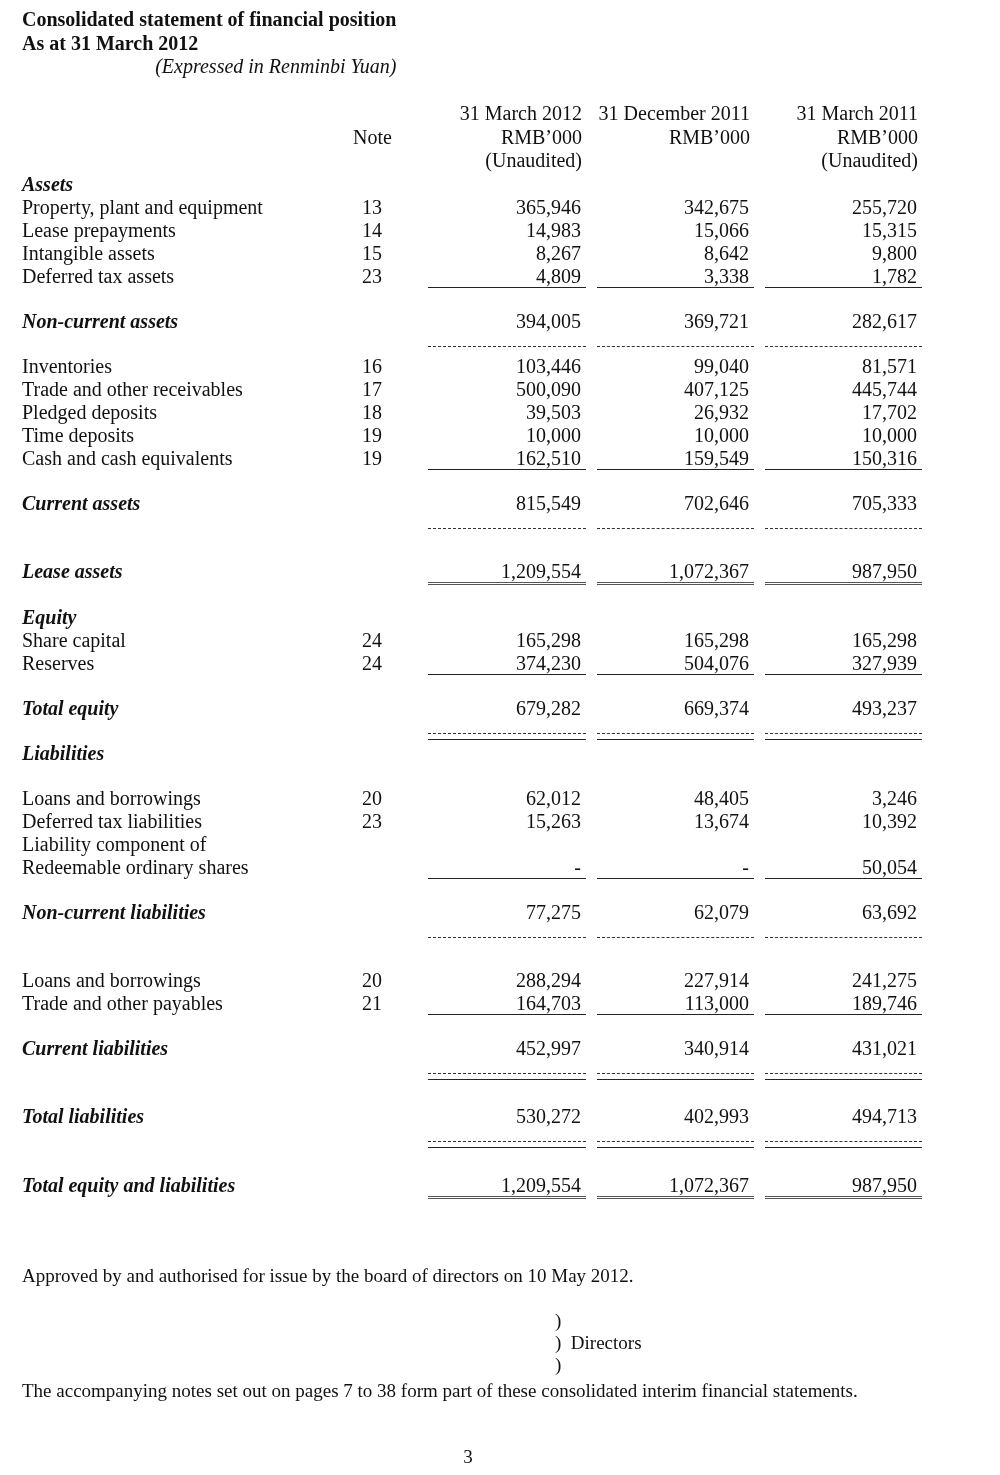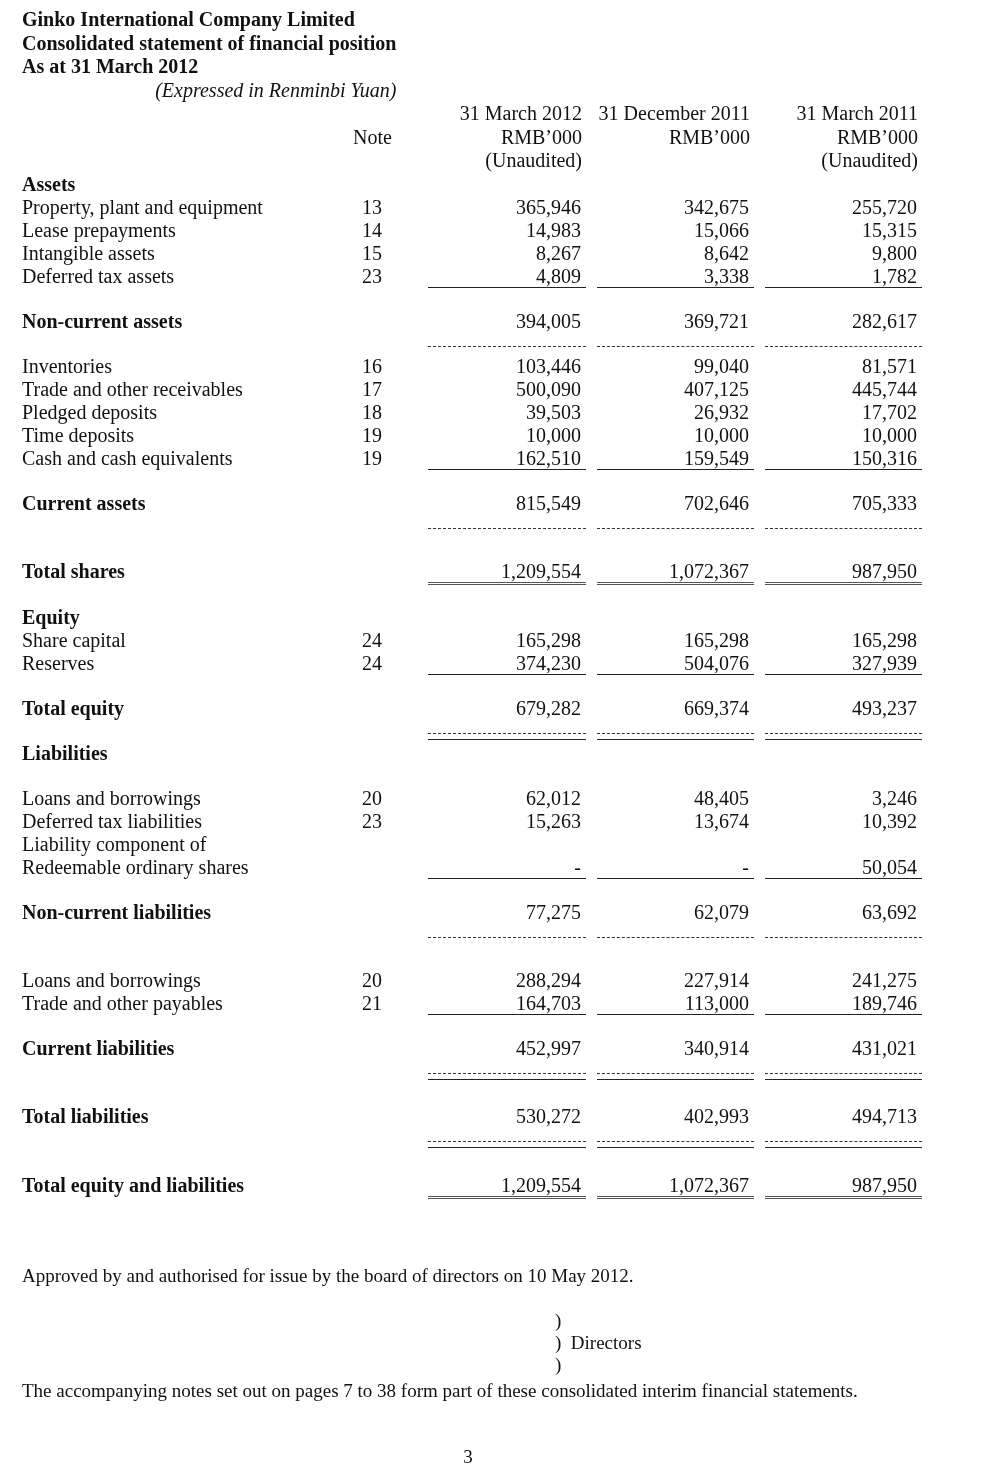--- a/index.html
+++ b/index.html
@@ -8,37 +8,36 @@
     font-family: "Liberation Serif", "DejaVu Serif", serif;
     color: #111111; font-size: 20px;
   }
   .hdr { position: absolute; left: 22px; line-height: 23.5px; }
   .hdr .b { font-weight: bold; }
   .hdr .i { font-style: italic; text-align: right; }
   .abs { position: absolute; }
   .colhead { position: absolute; text-align: right; line-height: 23.5px; }
   .row { position: absolute; left: 0; width: 1000px; height: 23px; line-height: 23px; }
   .row .lbl { position: absolute; left: 22px; white-space: nowrap; }
-  .row .lbl.bold { font-weight: bold; }
+  .row .lbl.bold { font-weight: bold; font-style: italic; }
   .row .note { position: absolute; left: 340px; width: 42px; text-align: right; }
   .row .v { position: absolute; text-align: right; }
   .v0 { left: 428px; width: 153px; }
   .v1 { left: 597px; width: 152px; }
   .v2 { left: 765px; width: 152px; }
   .rule { position: absolute; height: 0; }
   .solid { border-top: 1.3px solid #222; }
   .dash { border-top: 1.3px dashed #333; }
   .dbl { border-top: 3.5px double #555; }
   .foot { position: absolute; left: 22px; font-size: 19px; line-height: 24px; }
 </style>
 </head>
 <body>
 
 <div class="hdr" style="top:8px;">
-  <div class="b">Ginko International Company Limited</div>
   <div class="b">Consolidated statement of financial position</div>
   <div class="b">As at 31 March 2012</div>
   <div class="i">(Expressed in Renminbi Yuan)</div>
 </div>
 
 <div class="colhead" style="left:340px;top:126px;width:52px;">Note</div>
 <div class="colhead" style="left:420px;top:102px;width:162px;">
   <div>31 March 2012</div>
   <div>RMB’000</div>
   <div>(Unaudited)</div>
@@ -127,21 +126,21 @@
       <span class="v v1">159,549</span>
       <span class="v v2">150,316</span>
     </div>
     <div class="row" style="top: 492px;">
       <span class="lbl bold">Current assets</span>
       <span class="v v0">815,549</span>
       <span class="v v1">702,646</span>
       <span class="v v2">705,333</span>
     </div>
     <div class="row" style="top: 560px;">
-      <span class="lbl bold">Total shares</span>
+      <span class="lbl bold">Lease assets</span>
       <span class="v v0">1,209,554</span>
       <span class="v v1">1,072,367</span>
       <span class="v v2">987,950</span>
     </div>
     <div class="row" style="top: 606px;">
       <span class="lbl bold">Equity</span>
     </div>
     <div class="row" style="top: 629px;">
       <span class="lbl">Share capital</span>
       <span class="note">24</span>

